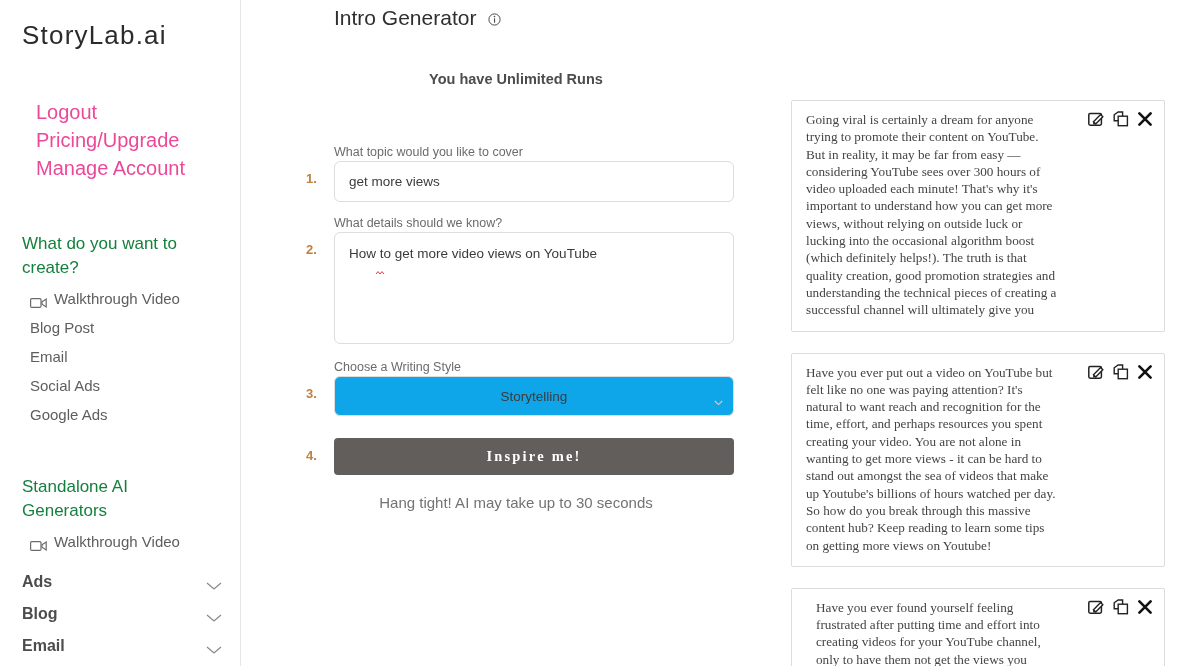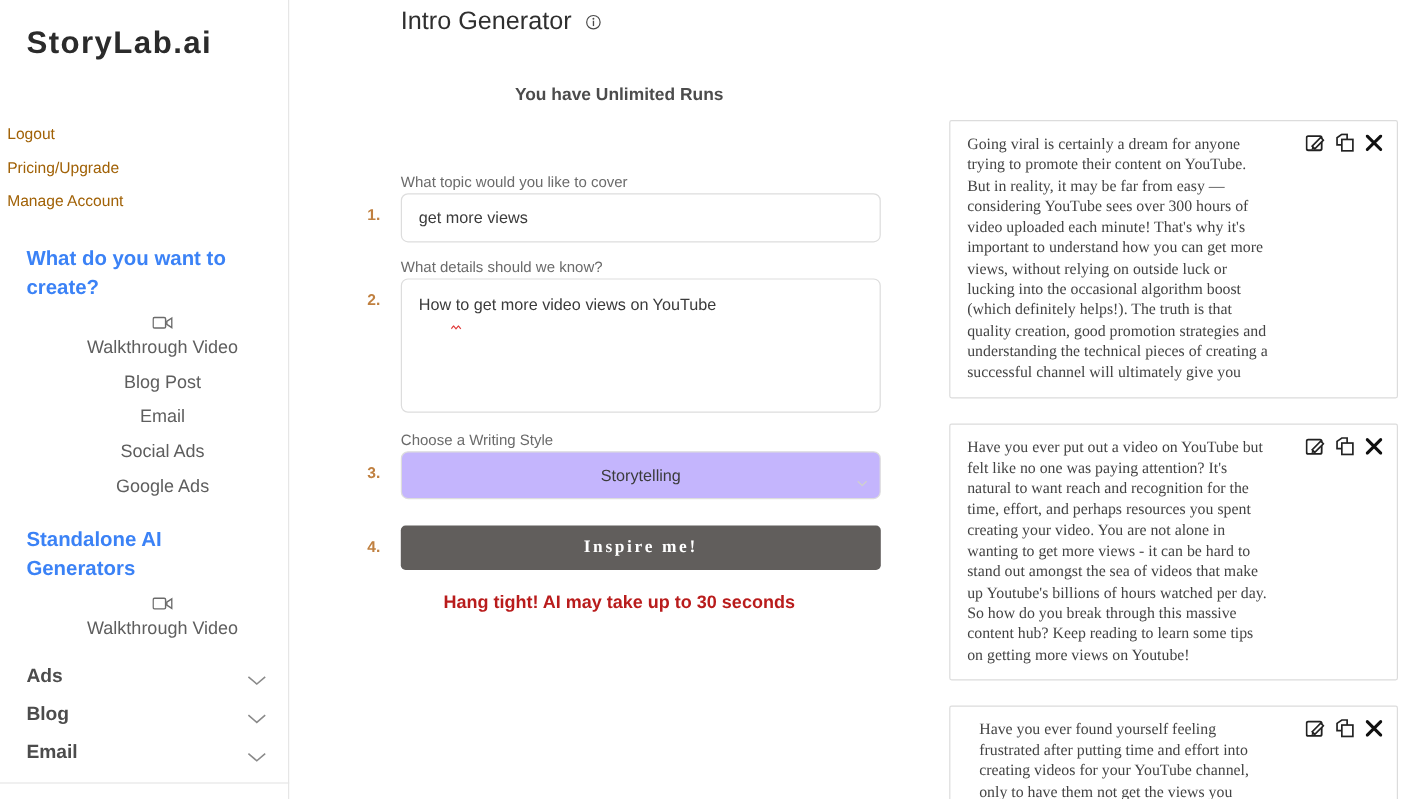--- a/index.html
+++ b/index.html
@@ -15,39 +15,38 @@
   
   .sidebar {
     position: absolute; left: 0; top: 0;
     width: 241px; height: 666px;
     border-right: 1px solid #e6e6e6;
     background: #fff;
   }
   .logo {
     position: absolute; left: 22px; top: 20px;
     font-size: 26px; color: #2b2b2b;
-    letter-spacing: 1.2px; font-weight: 700;
+    letter-spacing: 1.2px; font-weight: 400;
   }
   .nav-top { position: absolute; left: 0; top: 98px; width: 241px; }
   .nav-link {
-    display: block; padding: 3px 0 3px 6px;
-    font-size: 13px; color: #a16207; line-height: 22px;
+    display: block; padding: 3px 0 3px 36px;
+    font-size: 20px; color: #ec4899; line-height: 22px;
     cursor: pointer; text-decoration: none;
   }
   .section-head {
     padding: 0 0 4px 22px;
-    font-size: 17px; font-weight: bold; color: #3b82f6;
-    line-height: 24px; width: 190px;
+    font-size: 17px; font-weight: normal; color: #15803d;
+    line-height: 24px; width: 190px; margin-top: 28px;
   }
   .sub-item {
     display: flex; align-items: center; gap: 7px;
     padding: 4px 0 4px 30px;
     font-size: 15px; color: #5e5e5e; line-height: 21px;
     cursor: pointer;
-    flex-direction: column;
   }
   .cam-icon { display: inline-block; width: 17px; height: 12px; flex: none; }
   .accordion {
     display: flex; align-items: center; justify-content: space-between;
     padding: 7px 18px 7px 22px;
     font-size: 16px; font-weight: bold; color: #4c4c4c;
     cursor: pointer;
   }
   .chev { width: 18px; height: 10px; flex: none; }
   .divider {
@@ -94,38 +93,38 @@
     background: #fff; padding: 11px 14px;
     font-size: 13.5px; color: #3b3b3b; line-height: 19px;
     cursor: text; position: relative;
   }
   .squiggle {
     position: absolute; left: 41px; top: 28px; width: 15px; height: 4px;
   }
   .select-box {
     width: 400px; height: 40px;
     border: 1px solid #dddddd; border-radius: 6px;
-    background: #c4b5fd; display: flex; align-items: center;
+    background: #0ea5e9; display: flex; align-items: center;
     justify-content: center; position: relative;
     font-size: 13.5px; color: #3b3b3b; cursor: pointer;
   }
   .select-chev {
     position: absolute; right: 10px; top: 17px;
     width: 9px; height: 6px;
   }
   .cta-button {
     width: 400px; height: 37px;
     background: #615e5c; border: none; border-radius: 4px;
     color: #ffffff; font-family: "Liberation Serif", serif;
     font-size: 14.5px; font-weight: bold; letter-spacing: 2.2px;
     cursor: pointer; display: flex; align-items: center; justify-content: center;
   }
   .warn {
     margin-top: 17px; width: 550px; text-align: center;
-    color: #b91c1c; font-size: 15px; font-weight: bold; line-height: 22px;
+    color: #737373; font-size: 15px; font-weight: normal; line-height: 22px;
   }
 
   
   .results { position: absolute; left: 791px; top: 0; width: 374px; height: 666px; }
   .result-card {
     position: relative;
     border: 1px solid #dcdcdc; border-radius: 2px;
     background: #fff;
     padding: 10px 14px 12px 14px;
     margin-bottom: 21px;

